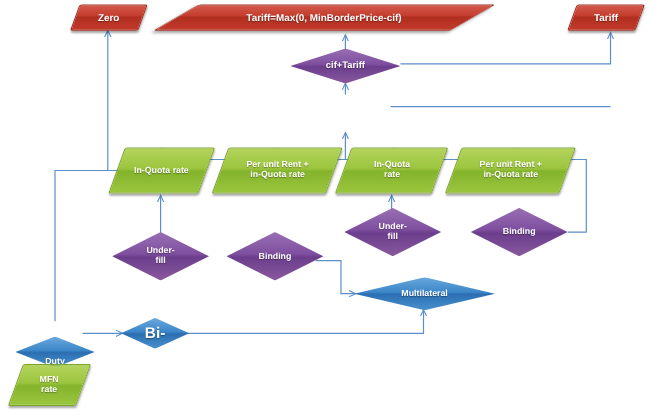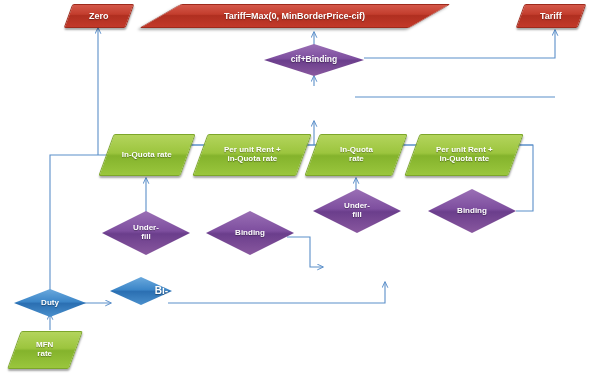--- a/index.html
+++ b/index.html
@@ -137,21 +137,21 @@
   <div class="node para red" style="left:160px; top:4px; width:270px; height:24px; font-size:9px; transform:skewX(-60deg);">
     <span class="lbl" style="transform:skewX(60deg);">Tariff=Max(0, MinBorderPrice-cif)</span>
   </div>
 
   <div class="node para red" style="left:520px; top:4px; width:62px; height:24px; font-size:9px;">
     <span class="lbl">Tariff</span>
   </div>
 
   <div class="node diamond purple" style="left:264px; top:44px; width:100px; height:32px; font-size:8.5px;">
     <span class="dshape"></span>
-    <span class="lbl">cif+Binding</span>
+    <span class="lbl">cif+Tariff</span>
   </div>
 
 
   <div class="node para green" style="left:106px; top:134px; width:82px; height:42px; font-size:8px;">
     <span class="lbl">In-Quota rate</span>
   </div>
 
   <div class="node para green" style="left:200px; top:134px; width:104px; height:42px; font-size:8px;">
     <span class="lbl">Per unit Rent +
 in-Quota rate</span>
@@ -182,27 +182,31 @@
     <span class="dshape"></span>
     <span class="lbl">Under-
 fill</span>
   </div>
 
   <div class="node diamond purple" style="left:206px; top:211px; width:88px; height:44px; font-size:8px;">
     <span class="dshape"></span>
     <span class="lbl">Binding</span>
   </div>
 
-
-  <div class="node diamond blue" style="left:14px; top:289px; width:72px; height:28px; font-size:8px;">
+  <div class="node diamond blue" style="left:322px; top:252px; width:128px; height:30px; font-size:8px;">
+    <span class="dshape"></span>
+    <span class="lbl">Multilateral</span>
+  </div>
+
+  <div class="node diamond blue" style="left:14px; top:306px; width:72px; height:28px; font-size:8px;align-items:flex-end;">
     <span class="dshape"></span>
     <span class="lbl">Duty</span>
   </div>
 
-  <div class="node diamond blue" style="left:110px; top:277px; width:62px; height:28px; font-size:10px;justify-content:flex-end;">
+  <div class="node diamond blue" style="left:110px; top:289px; width:62px; height:28px; font-size:14px;">
     <span class="dshape"></span>
     <span class="lbl">Bi-</span>
   </div>
 
   <div class="node para green" style="left:14px; top:331px; width:62px; height:38px; font-size:8px;">
     <span class="lbl">MFN
 rate</span>
   </div>
 
 </div>

